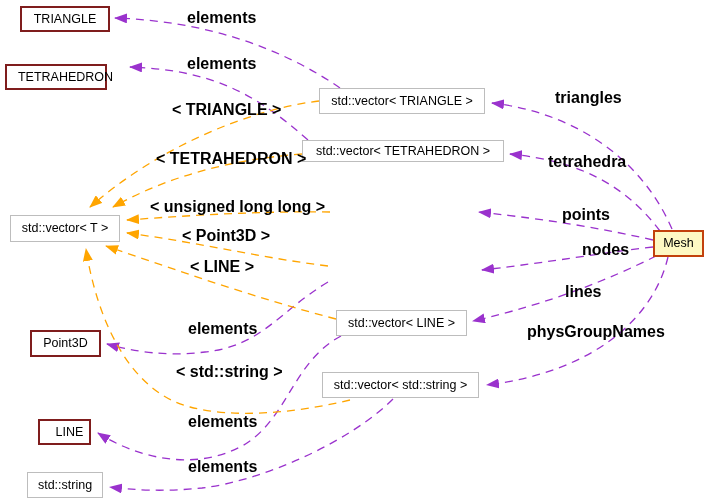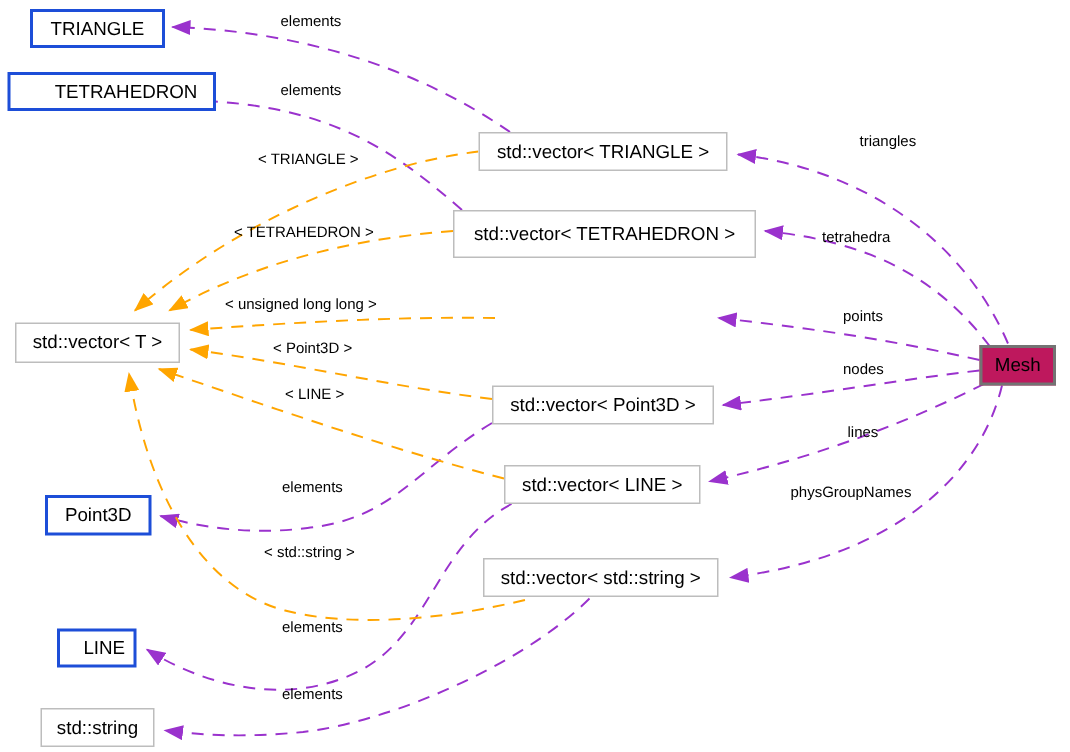--- a/index.html
+++ b/index.html
@@ -7,25 +7,25 @@
     position:relative; width:713px; height:501px; background:#ffffff;
     font-family:"Liberation Sans", sans-serif; color:#000; overflow:hidden;
   }
   svg.edges { position:absolute; left:0; top:0; width:713px; height:501px; }
   .node {
     position:absolute; box-sizing:border-box;
     display:flex; align-items:center; justify-content:center;
     background:#ffffff; font-size:12.5px; line-height:1.15; text-align:center;
     white-space:normal; padding:0 2px;
   }
-  .node.doc   { border:2px solid #1d4ed8; }
+  .node.doc   { border:2px solid #7f1d1d; }
   .node.ext   { border:1.5px solid #bdbdbd; }
-  .node.focus { border:2px solid #737373; background:#be185d; }
+  .node.focus { border:2px solid #c2410c; background:#fef9c3; }
   .elabel {
-    position:absolute; font-size:10px; white-space:nowrap; line-height:1;
+    position:absolute; font-size:16px; white-space:nowrap; line-height:1;font-weight:bold;
   }
   path.edge { fill:none; stroke-width:1.3; stroke-dasharray:8 6; }
 </style>
 </head>
 <body>
 
 <div class="diagram">
 
   <svg class="edges" viewBox="0 0 713 501">
     <defs>
@@ -52,45 +52,44 @@
 
     <path class="edge" marker-end="url(#arrow-tmpl)" d="M 319,101 C 245,110 155,150 90,207" stroke="#ffa500"></path>
     <path class="edge" marker-end="url(#arrow-tmpl)" d="M 302,154 C 235,159 170,175 113,207" stroke="#ffa500"></path>
     <path class="edge" marker-end="url(#arrow-tmpl)" d="M 330,212 C 262,211 195,215 127,220" stroke="#ffa500"></path>
     <path class="edge" marker-end="url(#arrow-tmpl)" d="M 328,266 C 262,258 196,242 127,233" stroke="#ffa500"></path>
     <path class="edge" marker-end="url(#arrow-tmpl)" d="M 336,319 C 262,300 182,272 106,246" stroke="#ffa500"></path>
     <path class="edge" marker-end="url(#arrow-tmpl)" d="M 350,400 C 292,414 232,418 190,407 C 132,392 98,325 86,249" stroke="#ffa500"></path>
   </svg>
 
   <div class="node doc" style="left:20px; top:6px; width:90px; height:26px;">TRIANGLE</div>
-  <div class="node doc" style="left:5px; top:48px; width:139px; height:26px;padding-left:21px;">TETRAHEDRON</div>
+  <div class="node doc" style="left:5px; top:64px; width:102px; height:26px;padding-left:21px;">TETRAHEDRON</div>
   <div class="node ext" style="left:10px; top:215px; width:110px; height:27px;">std::vector&lt; T &gt;</div>
   <div class="node doc" style="left:30px; top:330px; width:71px; height:27px;">Point3D</div>
   <div class="node doc" style="left:38px; top:419px; width:53px; height:26px;padding-left:12px;">LINE</div>
   <div class="node ext" style="left:319px; top:88px; width:166px; height:26px;">std::vector&lt; TRIANGLE &gt;</div>
 
   <div class="node ext" style="left:27px; top:472px; width:76px; height:26px;">std::string</div>
-  <div class="node ext" style="left:302px; top:140px; width:202px; height:32px;">std::vector&lt; TETRAHEDRON &gt;</div>
-  <div class="node ext" style="left:328px; top:257px; width:148px; height:26px;">std::vector&lt; Point3D &gt;</div>
+  <div class="node ext" style="left:302px; top:140px; width:202px; height:22px;">std::vector&lt; TETRAHEDRON &gt;</div>
   <div class="node ext" style="left:336px; top:310px; width:131px; height:26px;">std::vector&lt; LINE &gt;</div>
   <div class="node ext" style="left:322px; top:372px; width:157px; height:26px;">std::vector&lt; std::string &gt;</div>
 
   <div class="node focus" style="left:653px; top:230px; width:51px; height:27px;">Mesh</div>
 
   <div class="elabel" style="left:187px; top:10px;">elements</div>
   <div class="elabel" style="left:187px; top:56px;">elements</div>
   <div class="elabel" style="left:172px; top:102px;">&lt; TRIANGLE &gt;</div>
   <div class="elabel" style="left:150px; top:199px;">&lt; unsigned long long &gt;</div>
   <div class="elabel" style="left:156px; top:151px;">&lt; TETRAHEDRON &gt;</div>
   <div class="elabel" style="left:182px; top:228px;">&lt; Point3D &gt;</div>
   <div class="elabel" style="left:190px; top:259px;">&lt; LINE &gt;</div>
   <div class="elabel" style="left:188px; top:321px;">elements</div>
   <div class="elabel" style="left:176px; top:364px;">&lt; std::string &gt;</div>
   <div class="elabel" style="left:188px; top:414px;">elements</div>
   <div class="elabel" style="left:188px; top:459px;">elements</div>
-  <div class="elabel" style="left:573px; top:90px;">triangles</div>
+  <div class="elabel" style="left:555px; top:90px;">triangles</div>
   <div class="elabel" style="left:548px; top:154px;">tetrahedra</div>
   <div class="elabel" style="left:562px; top:207px;">points</div>
-  <div class="elabel" style="left:562px; top:242px;">nodes</div>
+  <div class="elabel" style="left:582px; top:242px;">nodes</div>
   <div class="elabel" style="left:565px; top:284px;">lines</div>
   <div class="elabel" style="left:527px; top:324px;">physGroupNames</div>
 
 </div>
 
 </body></html>

